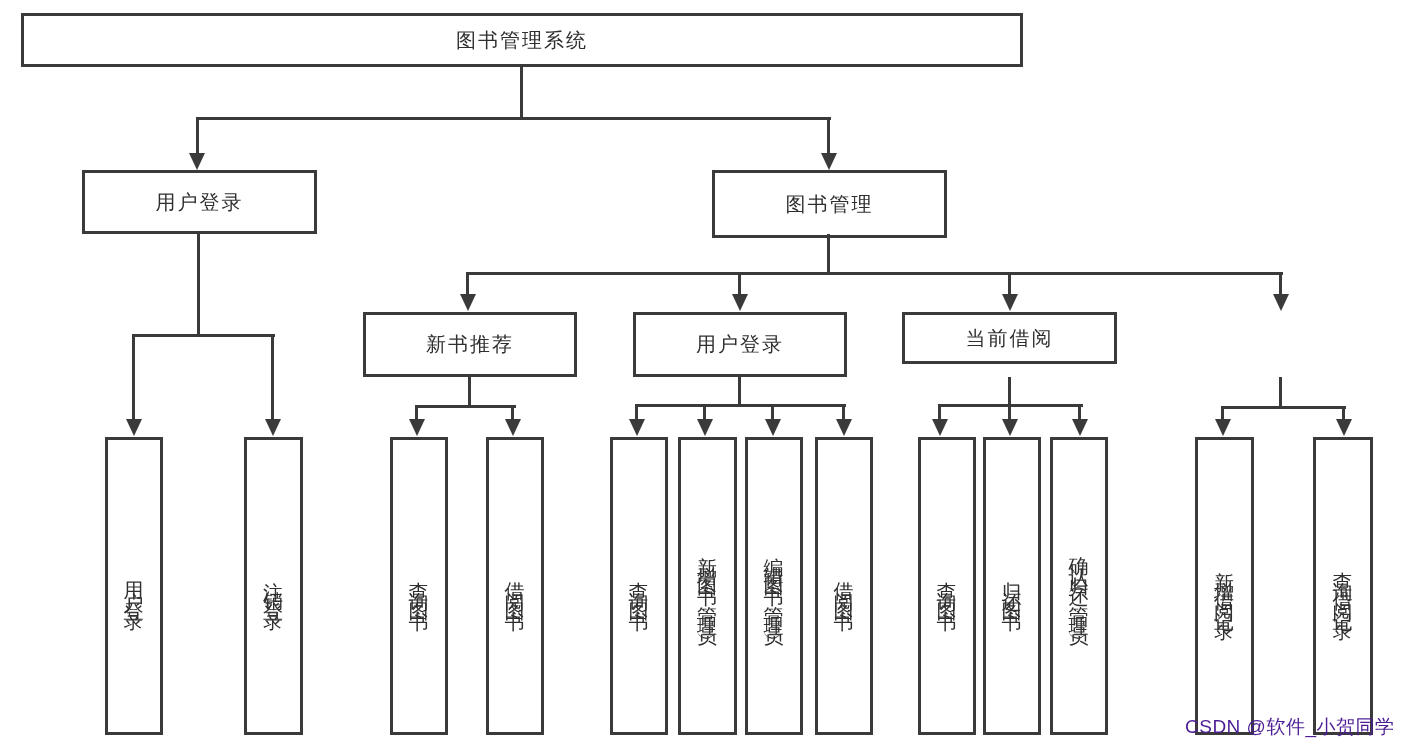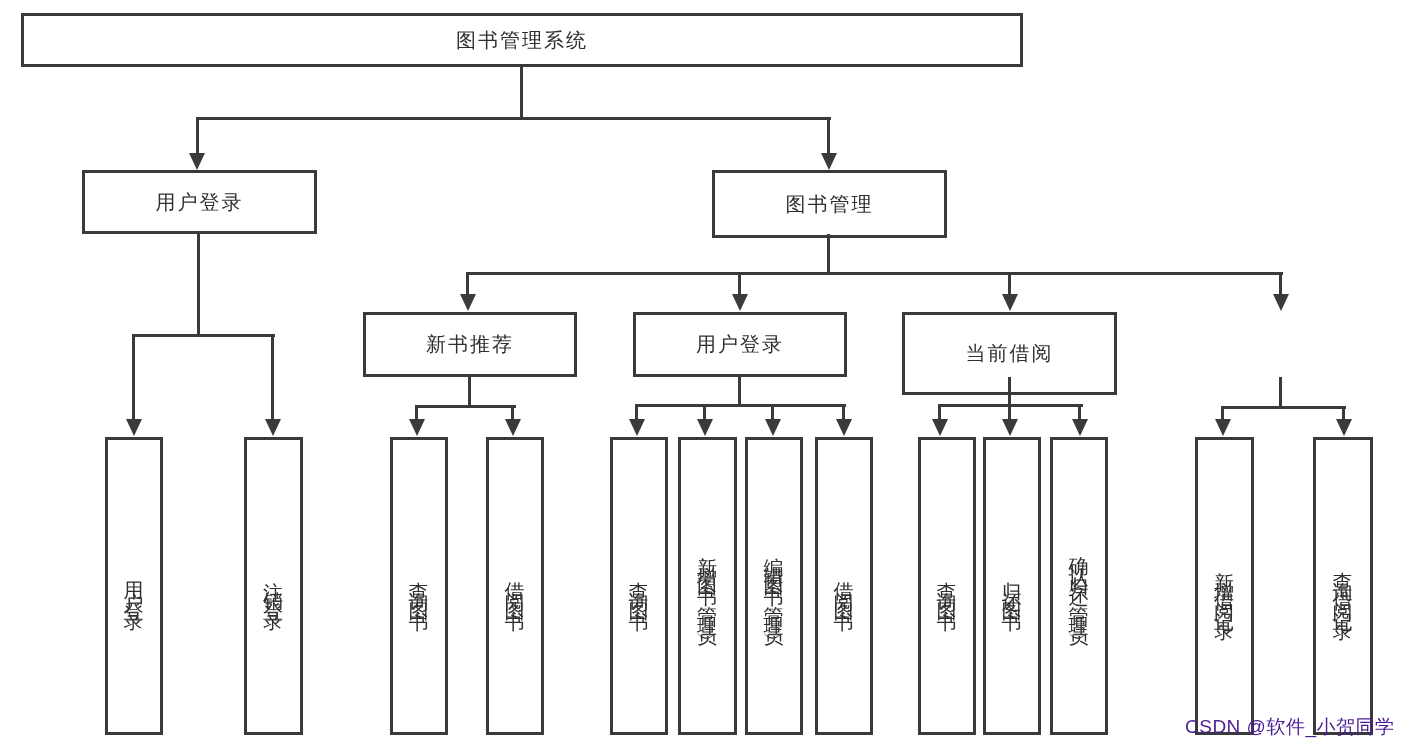--- a/index.html
+++ b/index.html
@@ -76,21 +76,21 @@
   <div class="ar" style="left:460px;top:294px;"></div>
   <div class="vl" style="left:738px;top:272px;height:24px;"></div>
   <div class="ar" style="left:732px;top:294px;"></div>
   <div class="vl" style="left:1008px;top:272px;height:24px;"></div>
   <div class="ar" style="left:1002px;top:294px;"></div>
   <div class="vl" style="left:1279px;top:272px;height:24px;"></div>
   <div class="ar" style="left:1273px;top:294px;"></div>
 
   <div class="bx" style="left:363px;top:312px;width:214px;height:65px;">新书推荐</div>
   <div class="bx" style="left:633px;top:312px;width:214px;height:65px;">用户登录</div>
-  <div class="bx" style="left:902px;top:312px;width:215px;height:83px;">当前借阅</div>
+  <div class="bx" style="left:902px;top:312px;width:215px;height:52px;">当前借阅</div>
 
   <div class="vl" style="left:468px;top:377px;height:31px;"></div>
   <div class="hl" style="left:415px;top:405px;width:101px;"></div>
   <div class="vl" style="left:415px;top:405px;height:16px;"></div>
   <div class="ar" style="left:409px;top:419px;"></div>
   <div class="vl" style="left:511px;top:405px;height:16px;"></div>
   <div class="ar" style="left:505px;top:419px;"></div>
   <div class="vbx" style="left:390px;top:437px;width:58px;height:298px;">
     <span>查询图书</span>
   </div>

